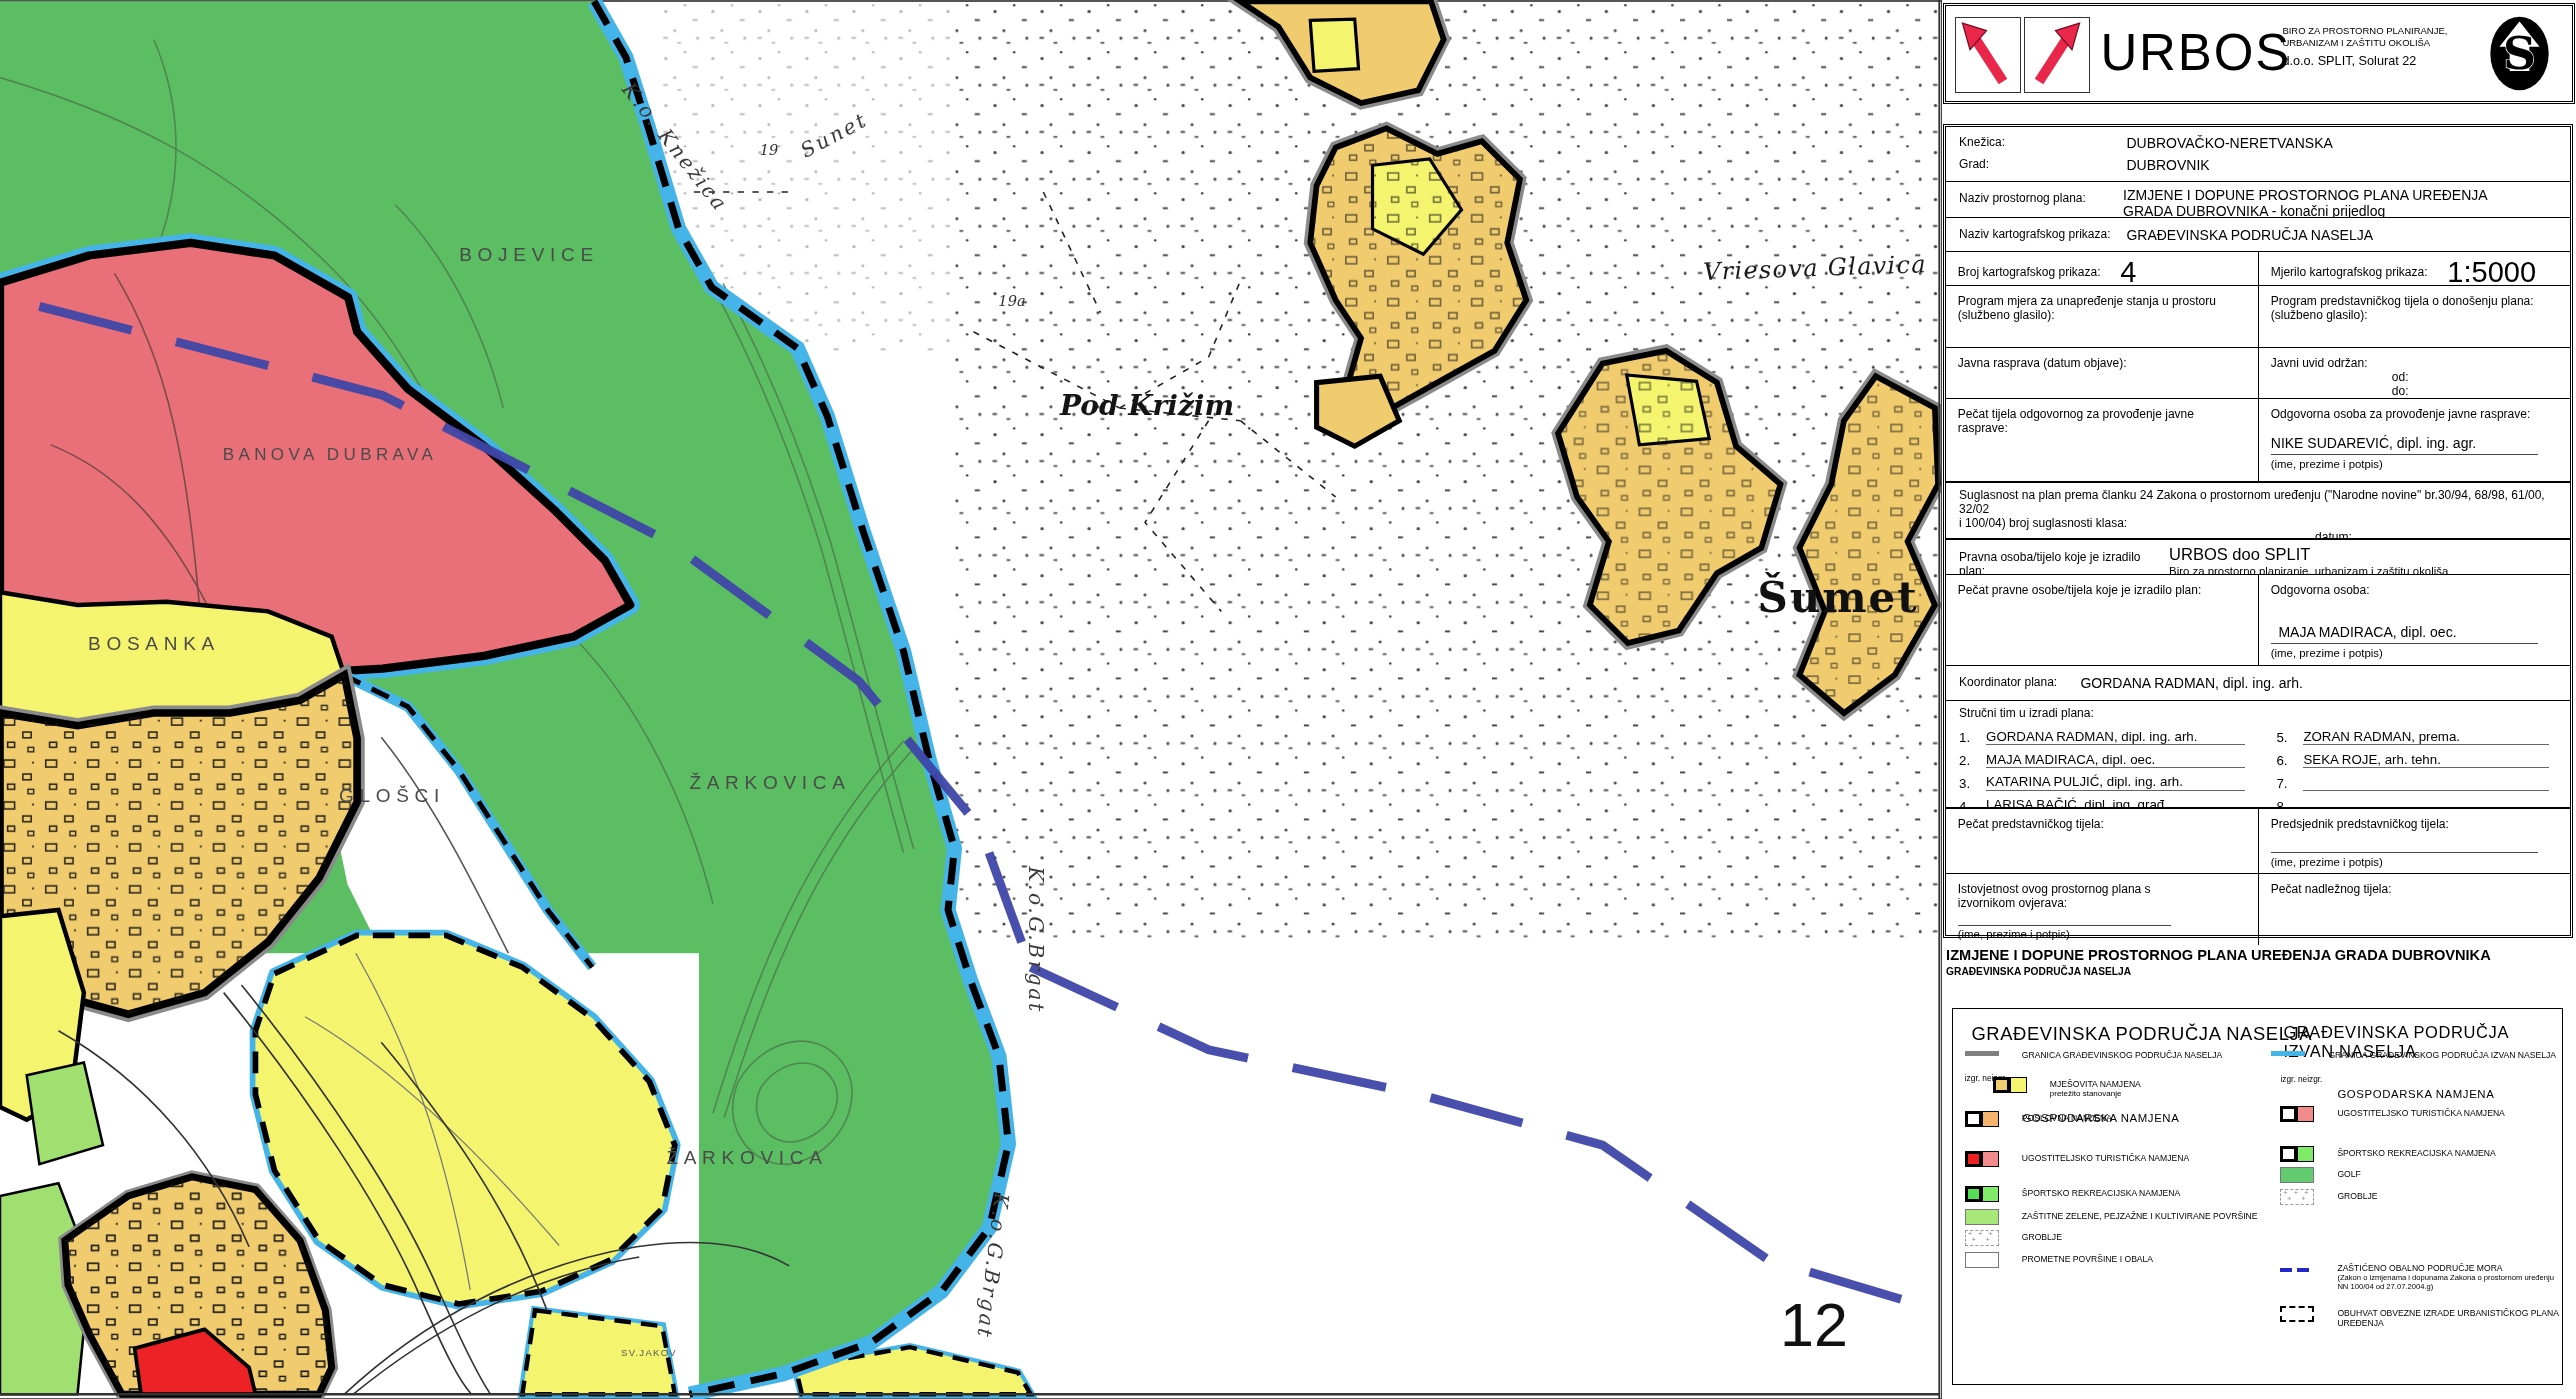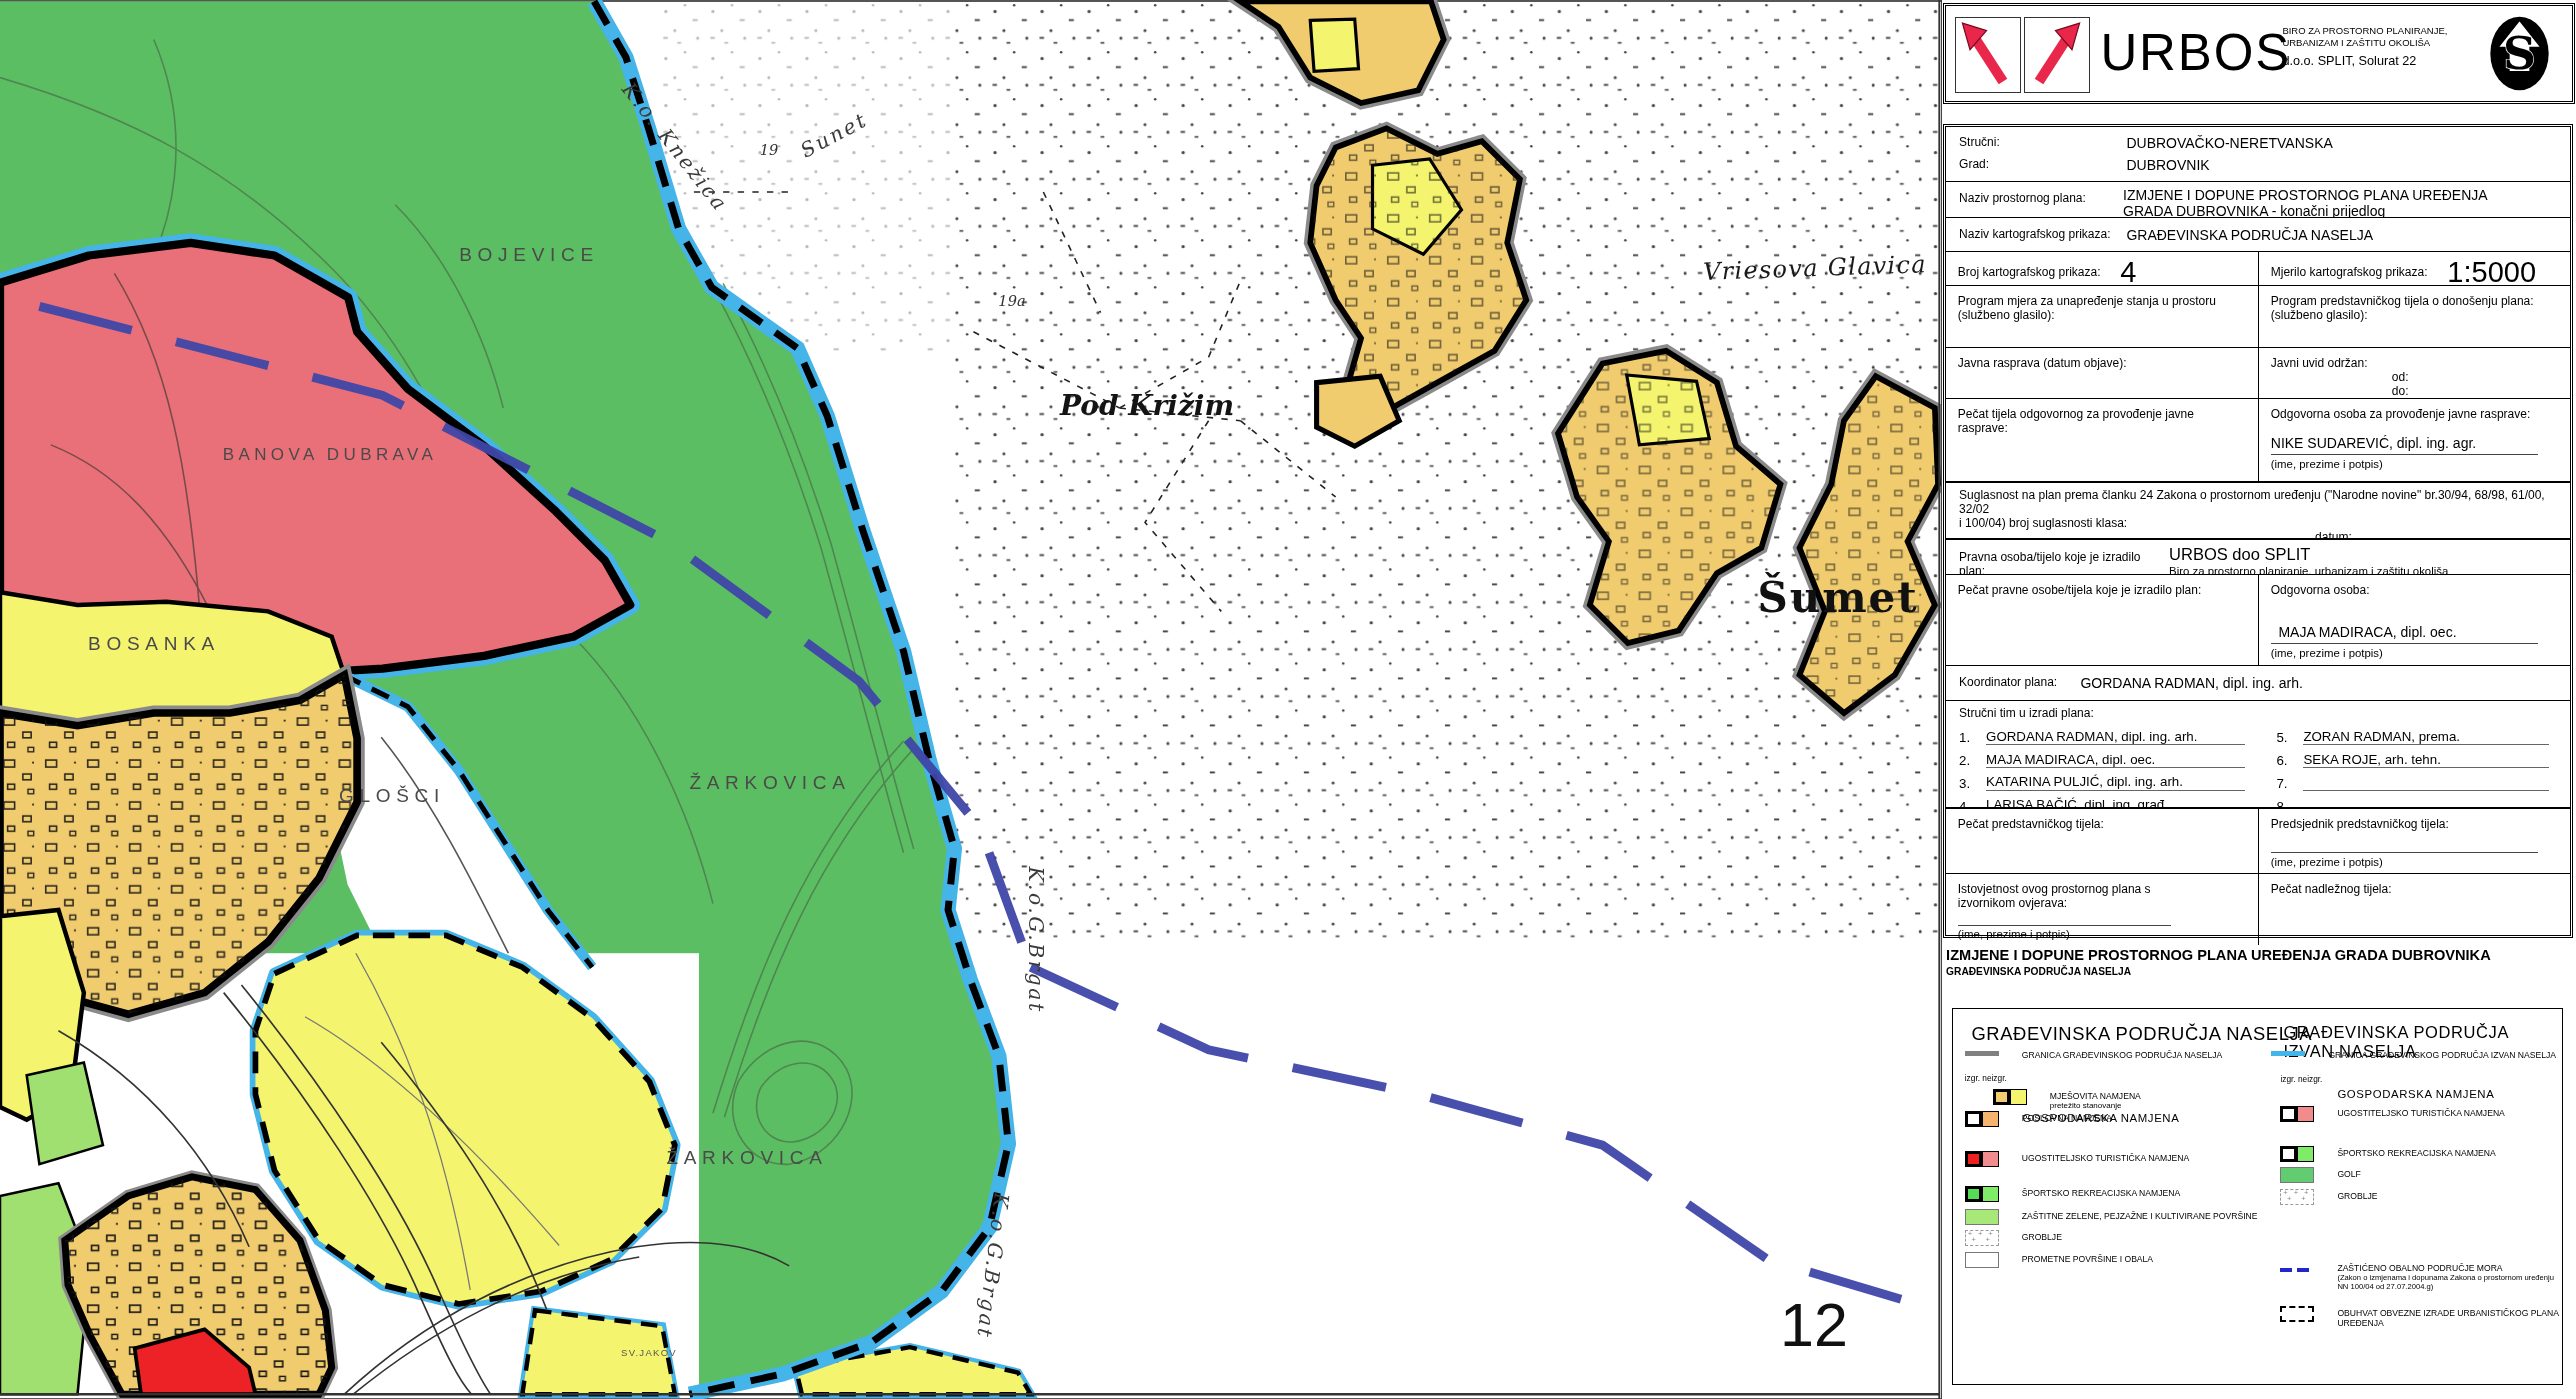--- a/index.html
+++ b/index.html
@@ -269,21 +269,21 @@
           <ellipse cx="65" cy="67" rx="46" ry="58" fill="#000"></ellipse>
           <polygon points="65,14 100,58 82,58 82,96 48,96 48,58 30,58" fill="#fff" stroke="#000" stroke-width="3"></polygon>
           <text x="65" y="92" text-anchor="middle" font-family="DejaVu Serif, serif" font-size="72" font-weight="bold" fill="#000" stroke="#fff" stroke-width="2" paint-order="stroke">S</text>
         </svg>
       </div>
     </div>
 
     <div class="tb">
       <div class="tb-row" style="height:55px;">
         <div style="padding:7.6px 0 0 12.7px;">
-          <span class="lblc w255">Stručni:</span>
+          <span class="lblc w255">Knežica:</span>
           <span class="valtxt">DUBROVAČKO-NERETVANSKA</span>
         </div>
         <div style="padding:6.4px 0 0 12.7px;">
           <span class="lblc w255">Grad:</span>
           <span class="valtxt">DUBROVNIK</span>
         </div>
       </div>
       <div class="tb-row" style="height:36px;">
         <div style="display:flex;padding:5.1px 0 0 12.7px;">
           <span class="lblc w255" style="padding-top:3.8px;">Naziv prostornog plana:</span>
@@ -451,21 +451,21 @@
     <div class="cap2">GRAĐEVINSKA PODRUČJA NASELJA</div>
 
     <div class="legend">
 
       <div class="lg-title" style="left:18px;top:14px;">GRAĐEVINSKA PODRUČJA NASELJA</div>
       <div class="lg-item" style="left:11.4px;top:39px;">
         <div class="line-sw" style="background:#808080;"></div>
         <div class="lg-label">GRANICA GRAĐEVINSKOG PODRUČJA NASELJA</div>
       </div>
       <div class="lg-izgr" style="left:11.4px;top:64px;">izgr.   neizgr.</div>
-      <div class="lg-item" style="left:11.4px;top:80px;padding-left:28px;">
+      <div class="lg-item" style="left:11.4px;top:68px;padding-left:28px;">
         <div class="swpair" style="margin-right:23px;">
           <div class="pb bI" style="background:#F2CC70;"></div>
           <div class="pb bN" style="background:#F4F46E;"></div>
         </div>
         <div>
           <div class="lg-label">MJEŠOVITA NAMJENA</div>
           <div class="lg-sub">pretežito stanovanje</div>
         </div>
       </div>
       <div class="lg-head" style="left:69px;top:103px;">GOSPODARSKA NAMJENA</div>

